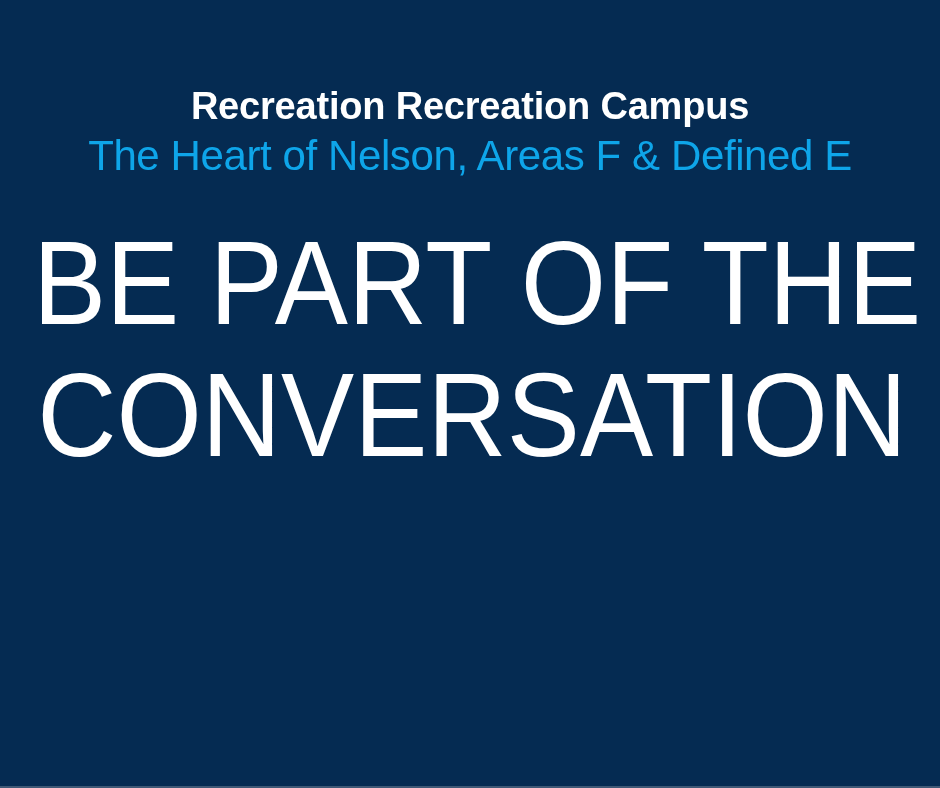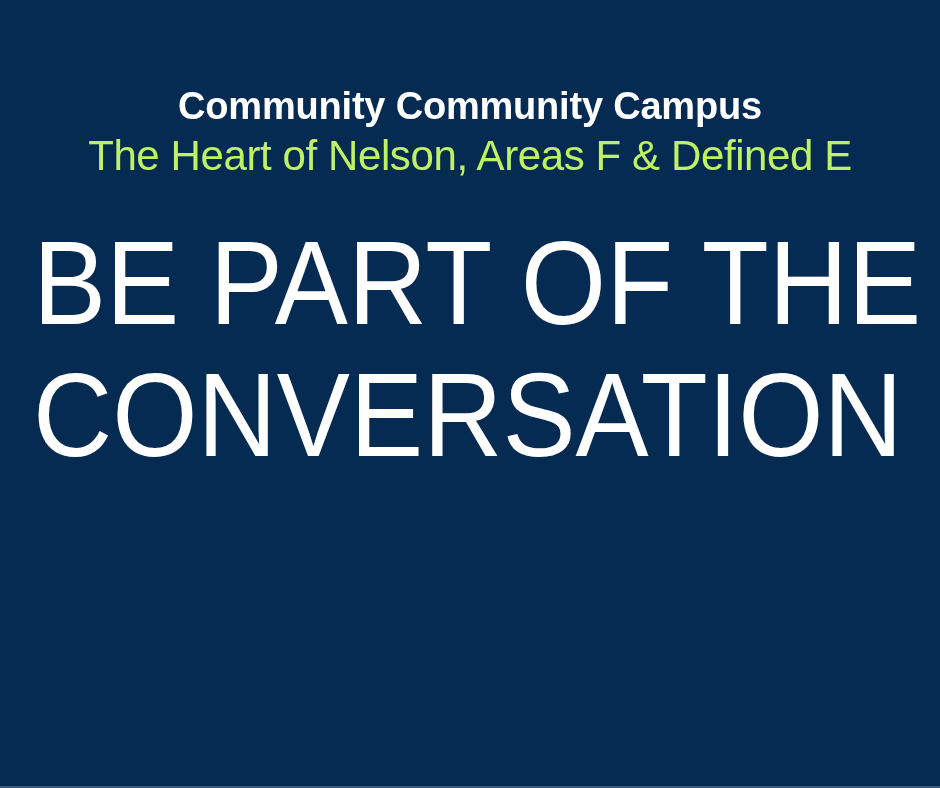--- a/index.html
+++ b/index.html
@@ -57,33 +57,33 @@
     color: #ffffff;
     font-size: 38px;
     font-weight: 700;
     line-height: 1.08;
     letter-spacing: -0.2px;
     white-space: nowrap;
   }
 
   .eyebrow-subtitle {
     display: block;
-    color: #bef264;
+    color: #0ea5e9;
     font-size: 42px;
     font-weight: 400;
     line-height: 1.18;
     letter-spacing: -0.4px;
     margin-top: 4px;
     white-space: nowrap;
   }
 
   
   .headline-block {
     width: 100%;
-    text-align: left;
+    text-align: right;
     margin-top: 36px;
   }
 
   .headline-line {
     display: block;
     color: #ffffff;
     font-size: 118px;
     font-weight: 400;
     line-height: 1.12;
     letter-spacing: 0px;
@@ -114,21 +114,21 @@
 </head>
 <body>
 
 <div class="poster">
 
   <div class="poster-bg"></div>
 
   <div class="content">
 
     <div class="eyebrow-block">
-      <span class="eyebrow-title">Community Community Campus</span>
+      <span class="eyebrow-title">Recreation Recreation Campus</span>
       <span class="eyebrow-subtitle">The Heart of Nelson, Areas F &amp; Defined E</span>
     </div>
 
     <div class="headline-block">
       <span class="headline-line">BE PART OF THE</span>
       <span class="headline-line">CONVERSATION</span>
     </div>
 
 
   </div>

